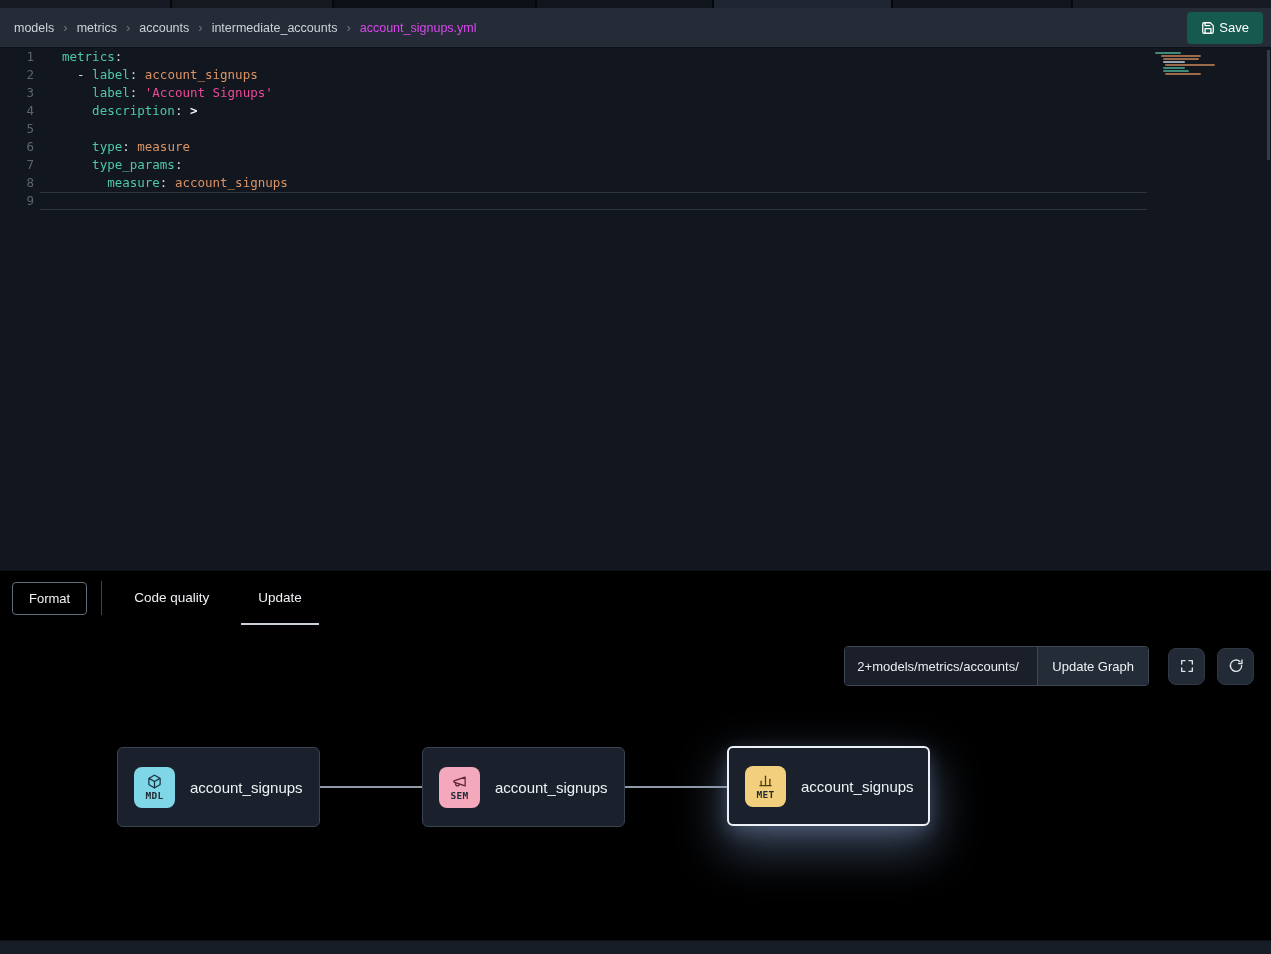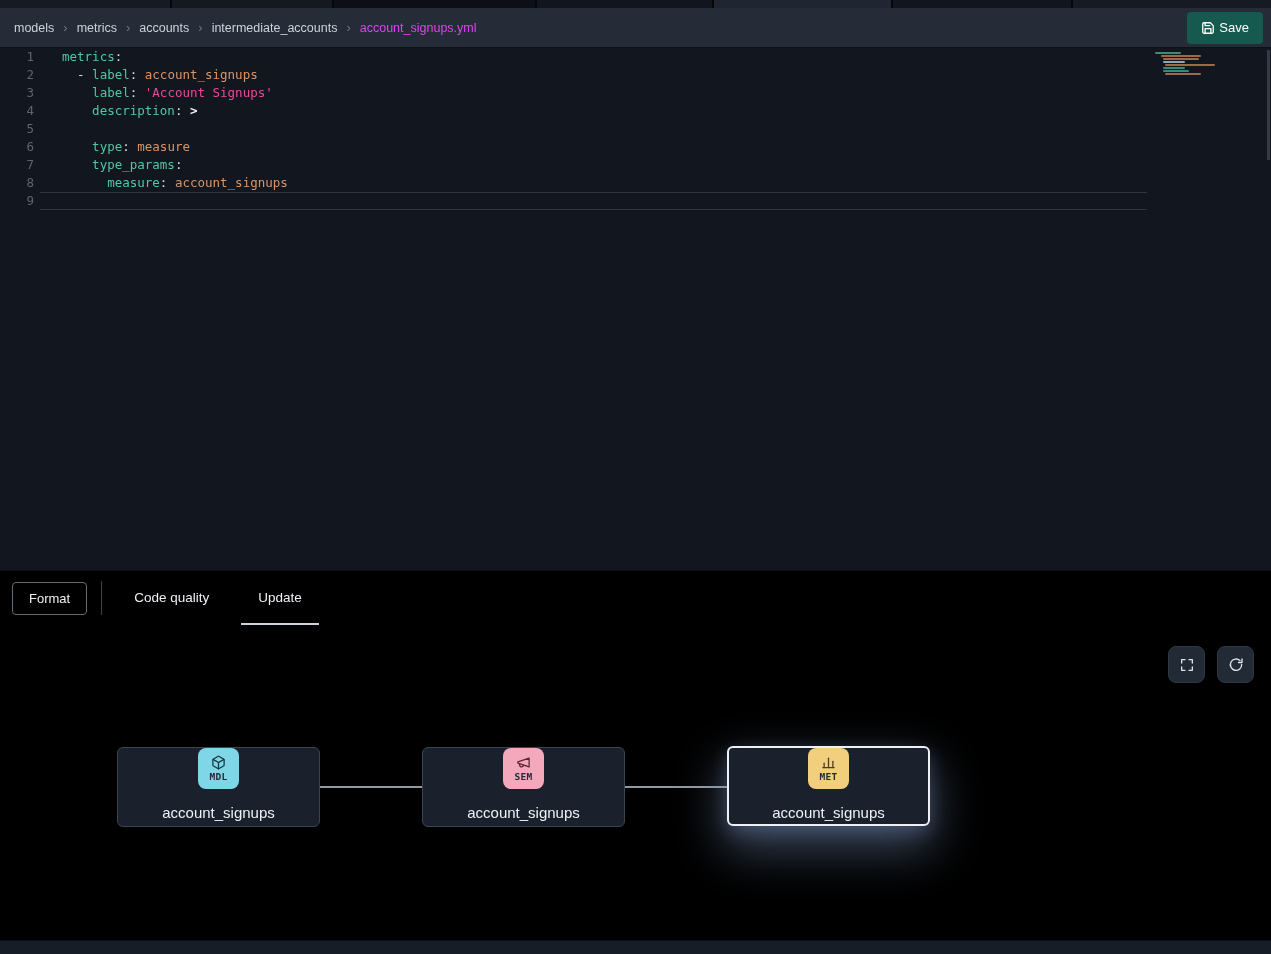--- a/index.html
+++ b/index.html
@@ -91,21 +91,21 @@
   .icon-btn.fullscreen { margin-left:19px; }
   .icon-btn.refresh { margin-left:12px; }
 
   
   .graph { position:absolute; top:0; left:0; width:100%; height:100%; }
   .edge { position:absolute; height:2px; background:#8f99a6; }
   .edge.e1 { left:320px; top:215px; width:102px; }
   .edge.e2 { left:625px; top:215px; width:102px; }
   .node { position:absolute; width:203px; height:80px; top:176px;
     background:#1a212c; border:1px solid #3a4350; border-radius:6px;
-    display:flex; align-items:center; padding:0 16px; gap:15px; cursor:pointer;flex-direction:column; }
+    display:flex; align-items:center; padding:0 16px; gap:15px; cursor:pointer; }
   .node.n1 { left:117px; }
   .node.n2 { left:422px; }
   .node.n3 { left:727px; top:175px;
     border:2px solid #edf1f5;
     box-shadow:0 20px 48px 4px rgba(125,150,195,0.45), 0 6px 18px rgba(125,150,195,0.30); }
   .chip { width:41px; height:41px; border-radius:8px; flex:0 0 41px;
     display:flex; flex-direction:column; align-items:center; justify-content:center; }
   .chip.mdl { background:#7fd6e6; }
   .chip.sem { background:#f4a8bc; }
   .chip.met { background:#f1cf7c; }
@@ -205,20 +205,24 @@
 
 <div class="panel">
   <div class="panel-tabs">
     <div class="format-btn">Format</div>
     <div class="vdivider"></div>
     <div class="panel-tab">Code quality</div>
     <div class="panel-tab active">Update</div>
   </div>
 
   <div class="graph-controls">
+    <div class="combo">
+      <input type="text" value="2+models/metrics/accounts/" style="">
+      <div class="update-btn">Update Graph</div>
+    </div>
     <div class="icon-btn fullscreen">
       <span style="display:flex;">
         <svg width="16" height="16" viewBox="0 0 24 24" fill="none" stroke="#dfe4ea" stroke-width="2" stroke-linecap="round" stroke-linejoin="round">
           <path d="M4 9V4h5"></path>
             <path d="M15 4h5v5"></path>
             <path d="M20 15v5h-5"></path>
             <path d="M9 20H4v-5"></path>
         </svg>
       </span>
     </div>

